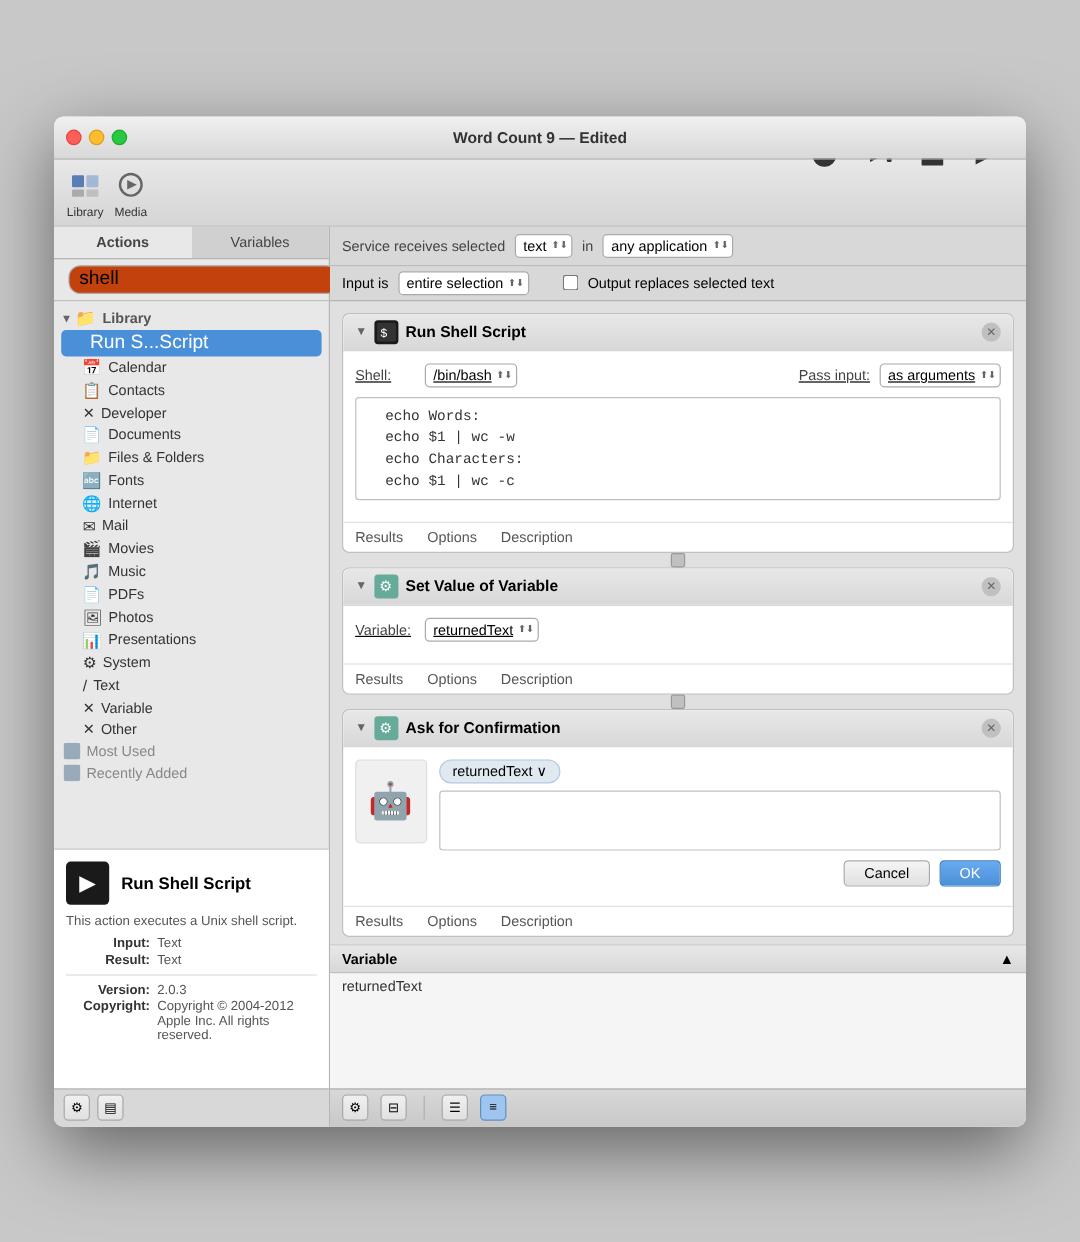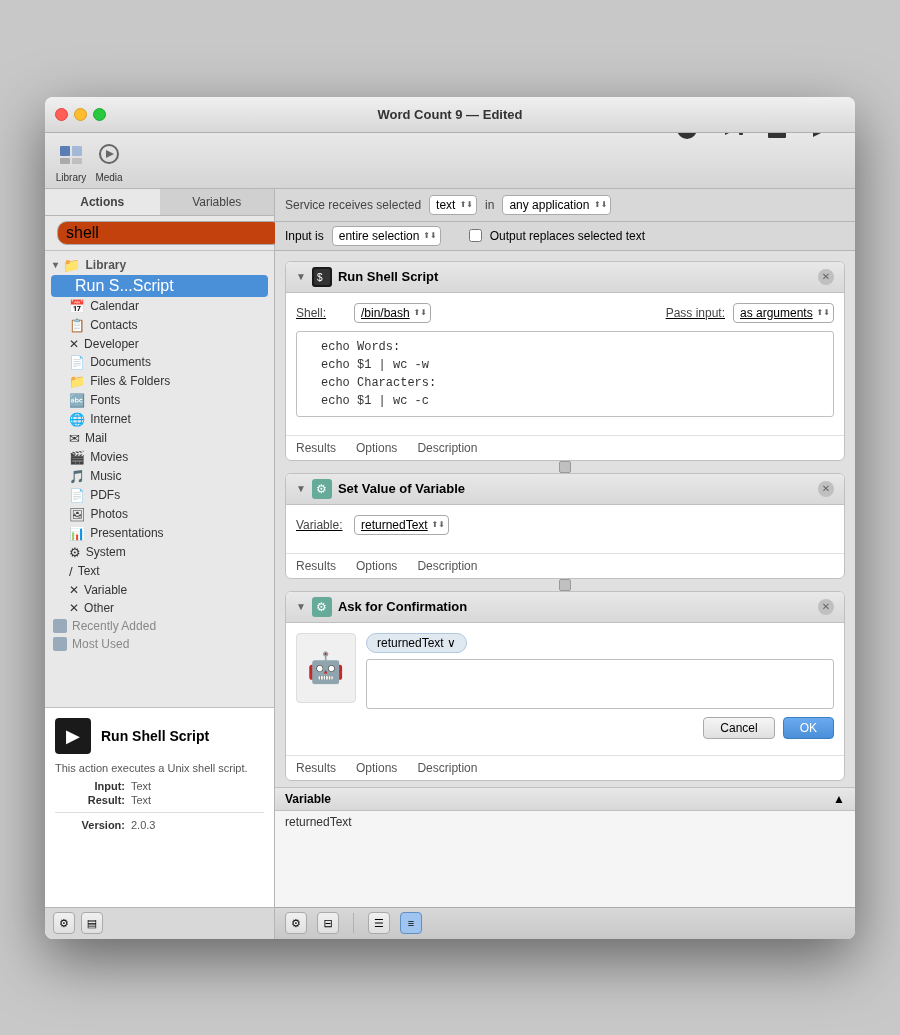--- a/index.html
+++ b/index.html
@@ -646,27 +646,27 @@
           <span>Variable</span>
         </div>
         <div class="tree-item" style="padding-left:24px;">
           <span style="font-size:12px;">✕</span>
           <span>Other</span>
         </div>
         <div class="tree-item" style="padding-left:8px;color:#888;">
           <svg width="14" height="14" viewBox="0 0 14 14">
             <rect width="14" height="14" rx="2" fill="#9ab"></rect>
           </svg>
-          <span>Recently Added</span>
+          <span>Most Used</span>
         </div>
         <div class="tree-item" style="padding-left:8px;color:#888;">
           <svg width="14" height="14" viewBox="0 0 14 14">
             <rect width="14" height="14" rx="2" fill="#9ab"></rect>
           </svg>
-          <span>Most Used</span>
+          <span>Recently Added</span>
         </div>
       </div>
 
       <div class="info-panel">
         <div class="info-header">
           <div class="info-icon">▶</div>
           <span class="info-title">Run Shell Script</span>
         </div>
         <p class="info-desc">This action executes a Unix shell script.</p>
         <div class="info-row">
@@ -674,20 +674,26 @@
           <span class="val">Text</span>
         </div>
         <div class="info-row">
           <span class="key">Result:</span>
           <span class="val">Text</span>
         </div>
         <hr style="border:none;border-top:1px solid #ddd;margin:6px 0;">
         <div class="info-row">
           <span class="key">Version:</span>
           <span class="val">2.0.3</span>
+        </div>
+        <div class="info-row">
+          <span class="key">Copyright:</span>
+          <span class="val" style="white-space:pre-line;">Copyright © 2004-2012
+Apple Inc.  All rights
+reserved.</span>
         </div>
       </div>
 
       <div class="sidebar-bottom-bar">
         <div class="bottom-bar-btn">⚙</div>
         <div class="bottom-bar-btn">▤</div>
       </div>
     </div>
 
     <div class="main">

